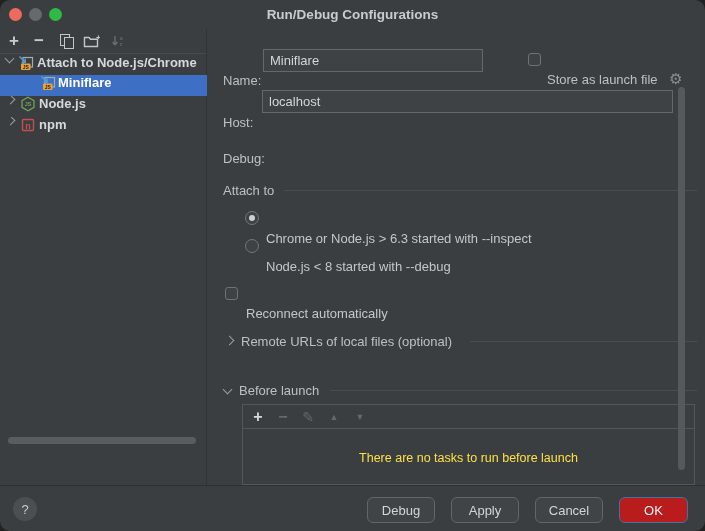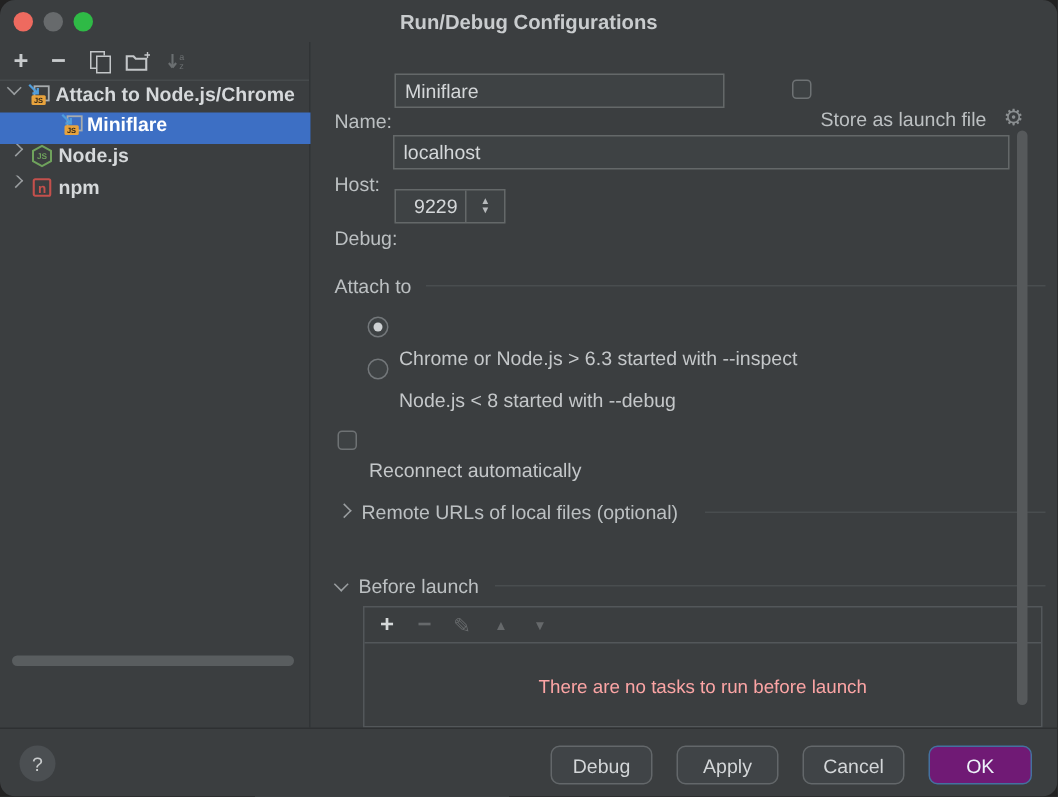--- a/index.html
+++ b/index.html
@@ -51,29 +51,29 @@
                     font-size:13px; font-family:"Liberation Sans", sans-serif; text-align:right; padding-right:5px; }
   .spinner { width:26px; border-left:1px solid #646869; display:flex; flex-direction:column; align-items:center; justify-content:center; color:#b7babc; }
   .spinner span { font-size:6.5px; line-height:6px; }
   .section-label { position:absolute; color:#bcc0c2; }
   
   .bl-panel { left:242px; top:404px; width:453px; height:81px; border:1px solid #53575a; }
   .bl-toolbar { position:absolute; left:0; top:0; width:100%; height:24px; border-bottom:1px solid #53575a; }
   .bl-ico { position:absolute; top:3px; width:18px; height:18px; display:flex; align-items:center; justify-content:center;
             color:#d6d9da; font-size:14px; }
   .bl-ico.dim { color:#66696b; }
-  .bl-empty { position:absolute; left:0; top:46px; width:100%; text-align:center; color:#fca5a5; font-size:12.5px; }
+  .bl-empty { position:absolute; left:0; top:46px; width:100%; text-align:center; color:#fde047; font-size:12.5px; }
   .vscroll { position:absolute; left:678px; top:87px; width:7px; height:383px; border-radius:4px; background:#56595b; z-index:5; }
   
   .footer { left:0; top:485px; width:705px; height:46px; border-top:1px solid #2e3032; }
   .help-btn { position:absolute; left:13px; top:11px; width:24px; height:24px; border-radius:50%;
               background:#4b4f52; color:#c9cccd; display:flex; align-items:center; justify-content:center; font-size:13px; }
   .btn { position:absolute; top:11px; height:26px; border-radius:6px; border:1px solid #63676a; background:#404447;
          color:#d3d6d8; font-size:13px; font-family:"Liberation Sans", sans-serif; display:flex; align-items:center; justify-content:center; }
-  .btn.primary { background:#701a75; border-color:#44719f; color:#edf3f9; }
+  .btn.primary { background:#b91c1c; border-color:#44719f; color:#edf3f9; }
 </style>
 </head>
 <body>
 
 <div class="window">
 
   <div class="abs titlebar">
     <div class="tl-dot" style="left:9px; background:#ee6a5f;"></div>
     <div class="tl-dot" style="left:29px; background:#676a6c;"></div>
     <div class="tl-dot" style="left:49px; background:#2fba46;"></div>
@@ -163,27 +163,20 @@
   <input class="tfield" style="left: 263px; top: 49px; width: 220px;" value="Miniflare">
 
   <div class="checkbox" style="left:528px; top:53px;"></div>
   <div class="flabel" style="left:547px; top:52px;">Store as launch file</div>
   <div class="flabel gear" style="left:669px; top:51px;">⚙</div>
 
   <div class="flabel" style="left:223px; top:95px;">Host:</div>
   <input class="tfield" style="left: 262px; top: 90px; width: 411px;" value="localhost">
 
   <div class="flabel" style="left:223px; top:131px;">Debug:</div>
-  <div class="spin-box">
-    <input value="9229" style="">
-    <div class="spinner">
-      <span>▲</span>
-      <span>▼</span>
-    </div>
-  </div>
 
   <div class="section-label" style="left:223px; top:183px;">Attach to</div>
   <div class="sep" style="left:284px; top:190px; width:413px;"></div>
 
   <div class="radio on" style="left:245px; top:211px;"></div>
   <div class="flabel" style="left:266px; top:211px; color:#c4c7c9;">Chrome or Node.js &gt; 6.3 started with --inspect</div>
 
   <div class="radio" style="left:245px; top:239px;"></div>
   <div class="flabel" style="left:266px; top:239px; color:#c4c7c9;">Node.js &lt; 8 started with --debug</div>
 

